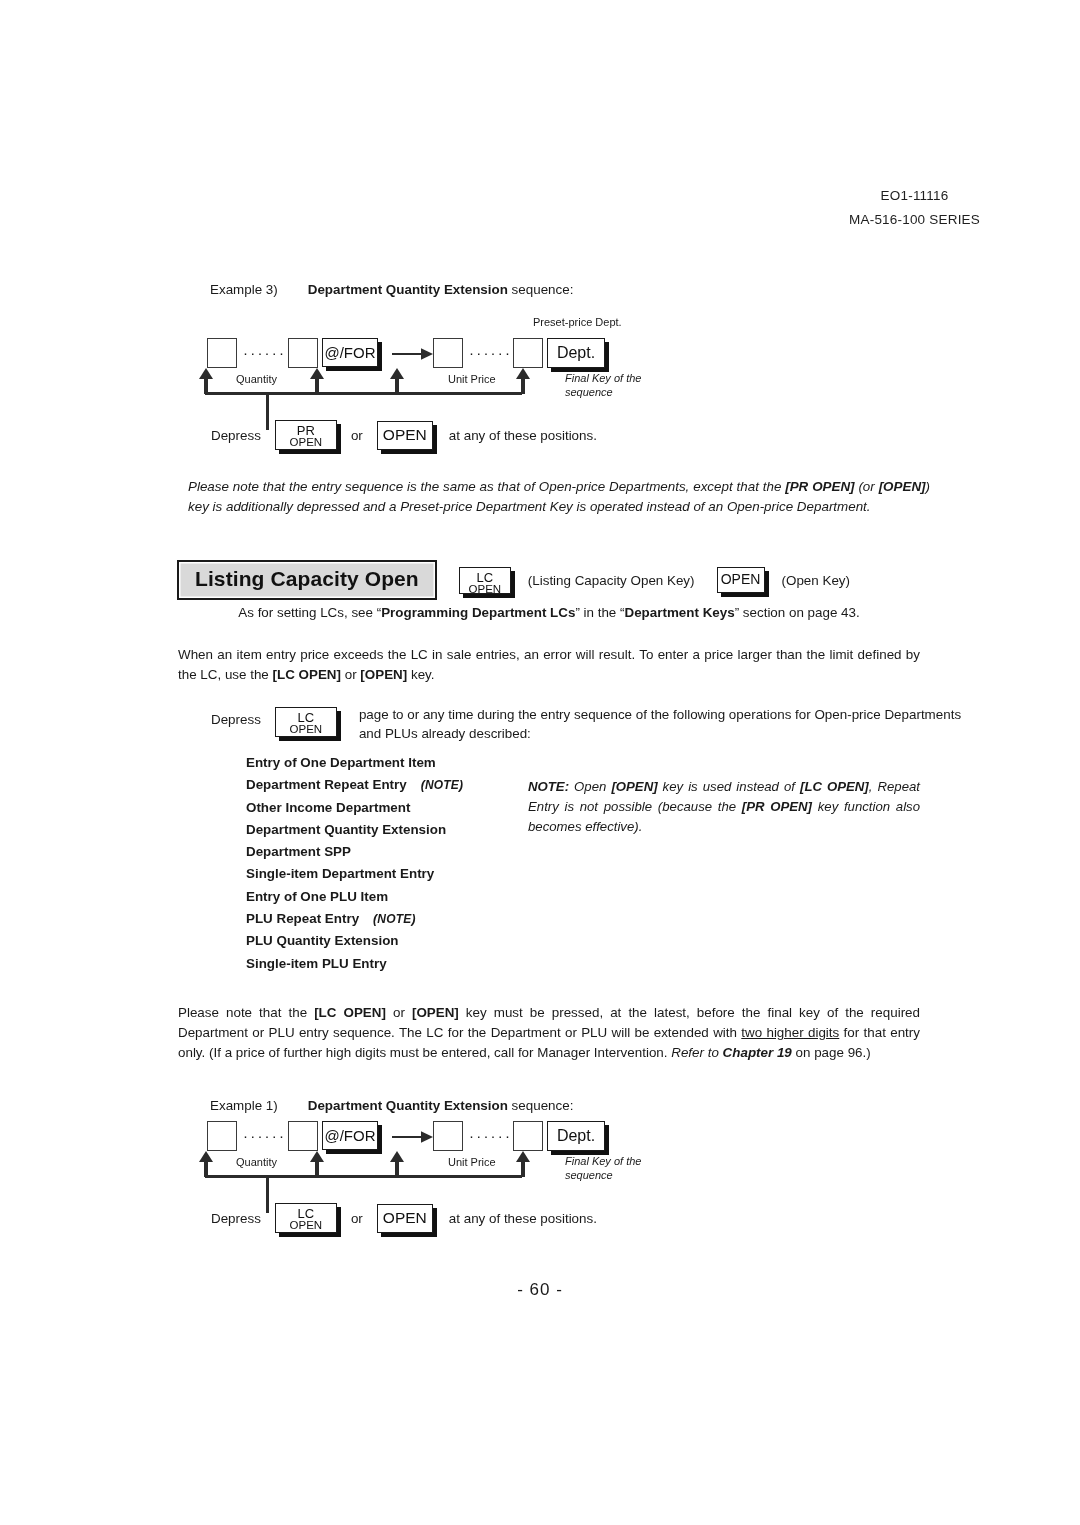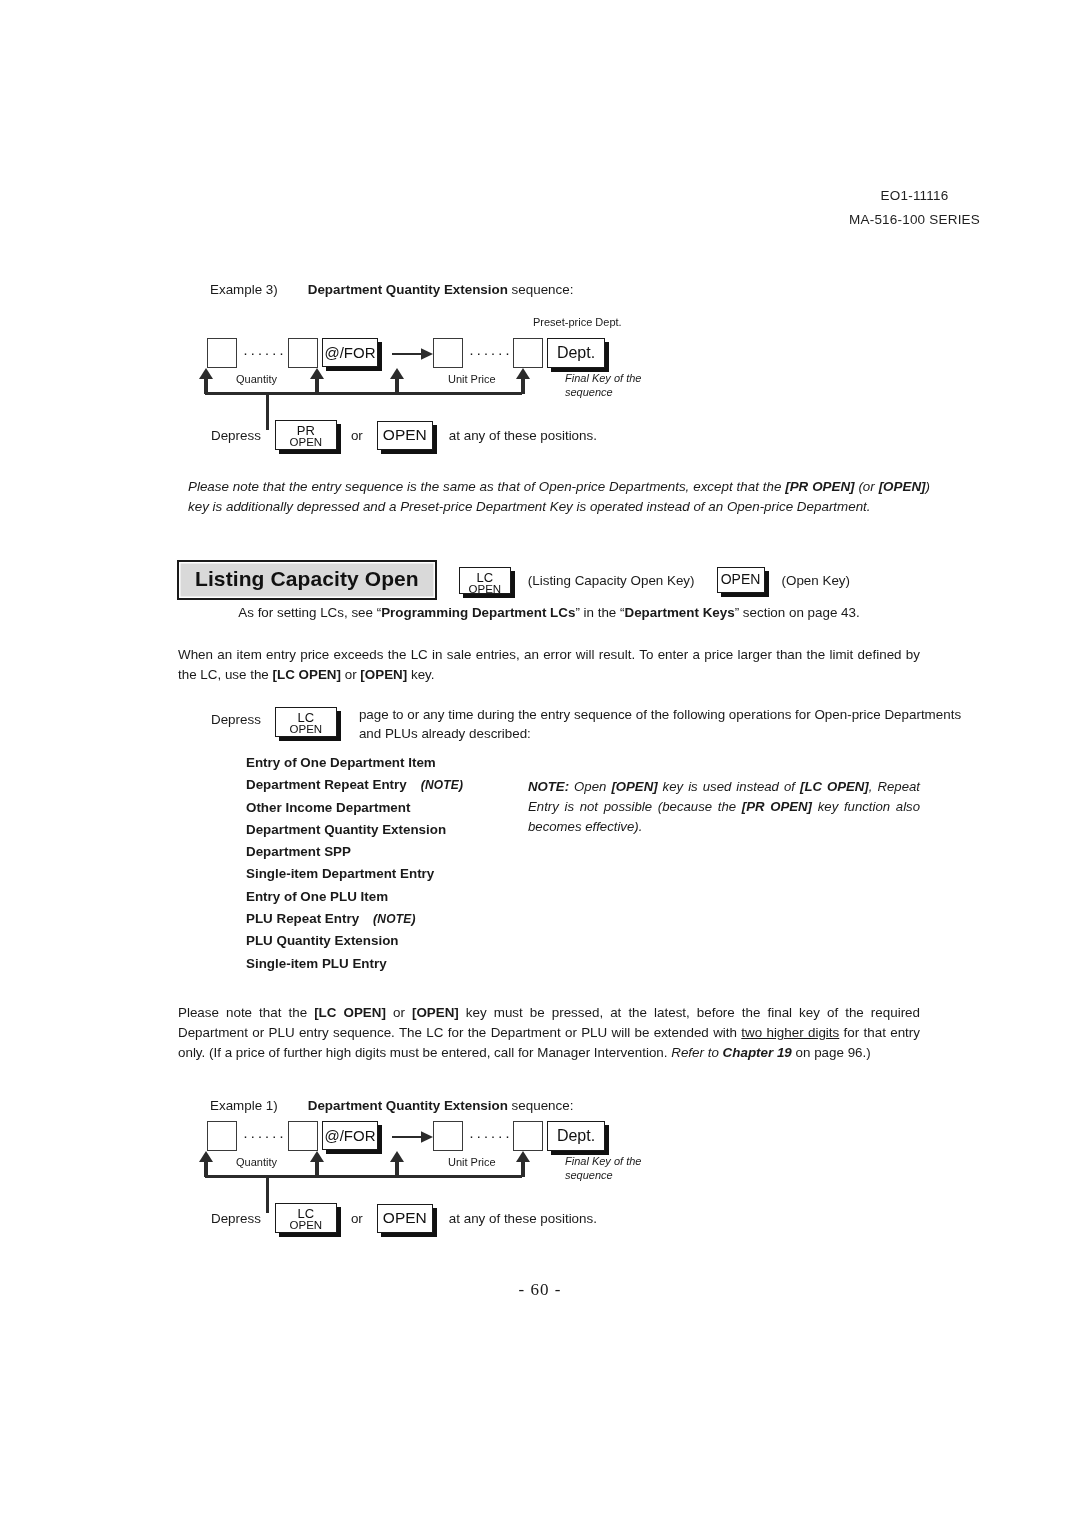--- a/index.html
+++ b/index.html
@@ -385,15 +385,15 @@
     <span class="word">Depress</span>
     <span class="key key-lc-open two-line">
       <span class="k1">LC</span>
       <span class="k2">OPEN</span>
     </span>
     <span class="word-mid">or</span>
     <span class="key key-open-wide">OPEN</span>
     <span class="word-tail">at any of these positions.</span>
   </div>
 
-  <div class="page-number" style="top:1280px;font-family:Liberation Serif, serif;">- 60 -</div>
+  <div class="page-number" style="top:1280px;">- 60 -</div>
 
 </div>
 
 </body></html>

